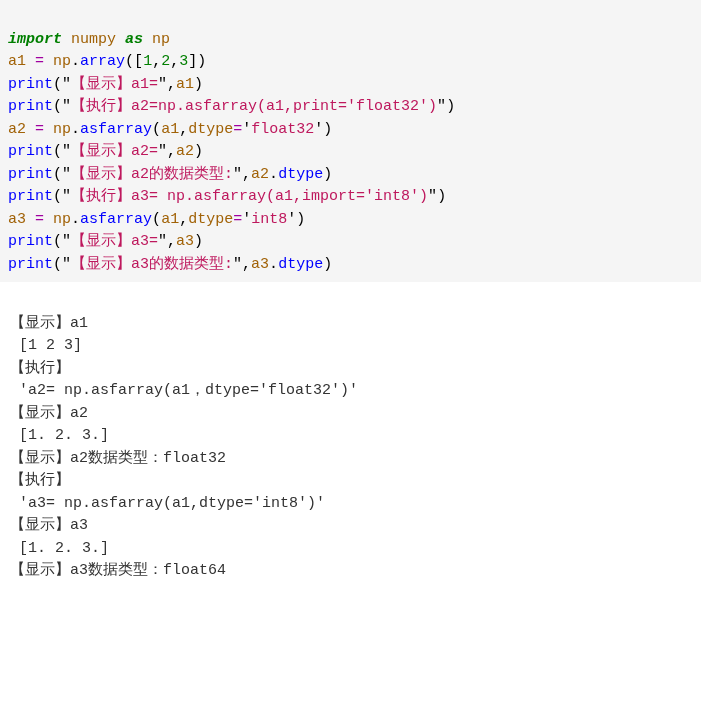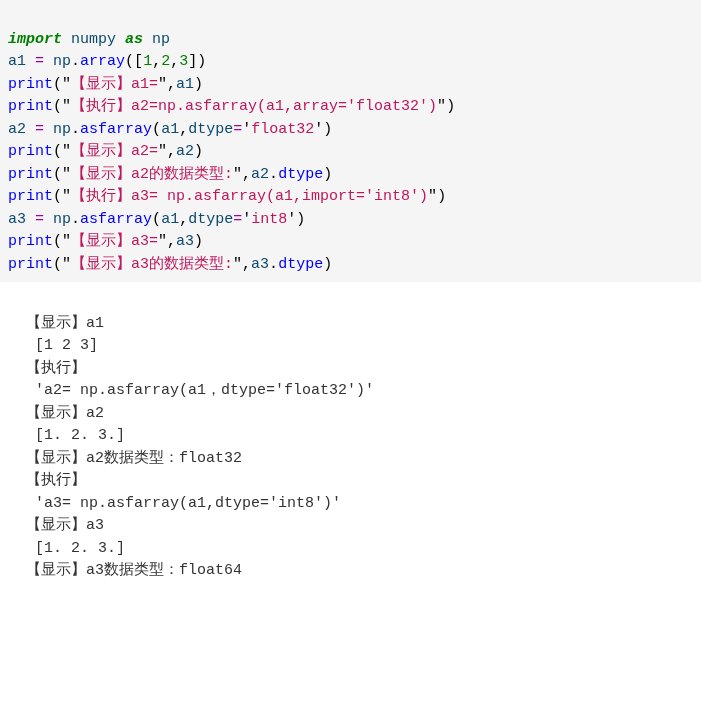--- a/index.html
+++ b/index.html
@@ -11,40 +11,40 @@
     width: 701px;
     background: #ffffff;
   }
   .code-block {
     background: #f5f5f5;
     padding: 6px 8px;
     white-space: pre;
   }
   .output-block {
     background: #ffffff;
-    padding: 8px 26px;
+    padding: 8px 10px;
     white-space: pre;
     color: #333;
   }
   .kw  { color: #007f00; font-weight: bold; font-style: italic; }   
-  .id  { color: #0c4a6e; }                       
+  .id  { color: #a16207; }                       
   .op  { color: #a000a0; }                       
   .fn  { color: #0000ff; }                       
   .num { color: #007f00; }                       
   .pstr{ color: #be185d; }                       
   .q   { color: #000000; }                       
 </style>
 </head>
 <body>
 
 <div class="code-block">
 <span><span class="kw">import</span> <span class="id">numpy</span> <span class="kw">as</span> <span class="id">np</span></span>
 <span><span class="id">a1</span> <span class="op">=</span> <span class="id">np</span>.<span class="fn">array</span><span>([</span><span class="num">1</span><span>,</span><span class="num">2</span><span>,</span><span class="num">3</span><span>])</span></span>
 <span><span class="fn">print</span><span>(</span><span class="q">"</span><span class="pstr">【显示】a1=</span><span class="q">"</span><span>,</span><span class="id">a1</span><span>)</span></span>
-<span><span class="fn">print</span><span>(</span><span class="q">"</span><span class="pstr">【执行】a2=np.asfarray(a1,array='float32')</span><span class="q">"</span><span>)</span></span>
+<span><span class="fn">print</span><span>(</span><span class="q">"</span><span class="pstr">【执行】a2=np.asfarray(a1,print='float32')</span><span class="q">"</span><span>)</span></span>
 <span><span class="id">a2</span> <span class="op">=</span> <span class="id">np</span>.<span class="fn">asfarray</span><span>(</span><span class="id">a1</span><span>,</span><span class="id">dtype</span><span class="op">=</span><span class="q">'</span><span class="pstr">float32</span><span class="q">'</span><span>)</span></span>
 <span><span class="fn">print</span><span>(</span><span class="q">"</span><span class="pstr">【显示】a2=</span><span class="q">"</span><span>,</span><span class="id">a2</span><span>)</span></span>
 <span><span class="fn">print</span><span>(</span><span class="q">"</span><span class="pstr">【显示】a2的数据类型:</span><span class="q">"</span><span>,</span><span class="id">a2</span><span>.</span><span class="fn">dtype</span><span>)</span></span>
 <span><span class="fn">print</span><span>(</span><span class="q">"</span><span class="pstr">【执行】a3= np.asfarray(a1,import='int8')</span><span class="q">"</span><span>)</span></span>
 <span><span class="id">a3</span> <span class="op">=</span> <span class="id">np</span>.<span class="fn">asfarray</span><span>(</span><span class="id">a1</span><span>,</span><span class="id">dtype</span><span class="op">=</span><span class="q">'</span><span class="pstr">int8</span><span class="q">'</span><span>)</span></span>
 <span><span class="fn">print</span><span>(</span><span class="q">"</span><span class="pstr">【显示】a3=</span><span class="q">"</span><span>,</span><span class="id">a3</span><span>)</span></span>
 <span><span class="fn">print</span><span>(</span><span class="q">"</span><span class="pstr">【显示】a3的数据类型:</span><span class="q">"</span><span>,</span><span class="id">a3</span><span>.</span><span class="fn">dtype</span><span>)</span></span>
 </div>
 
 <div class="output-block">

